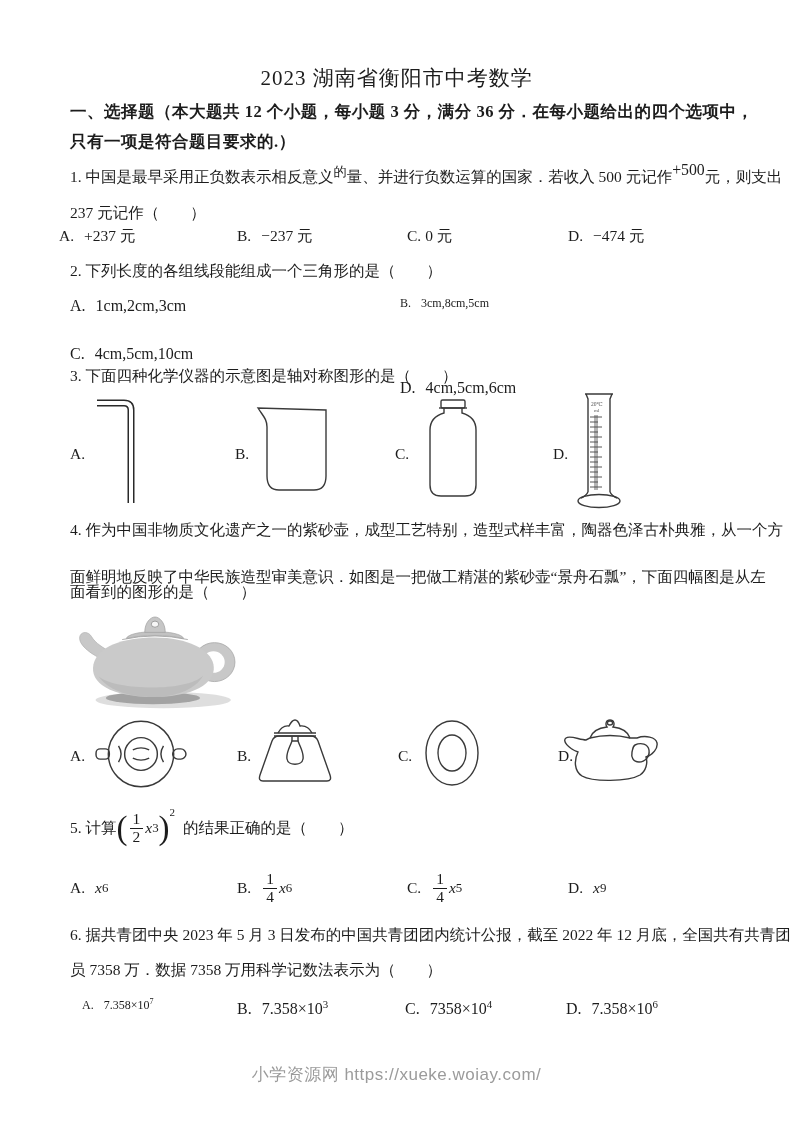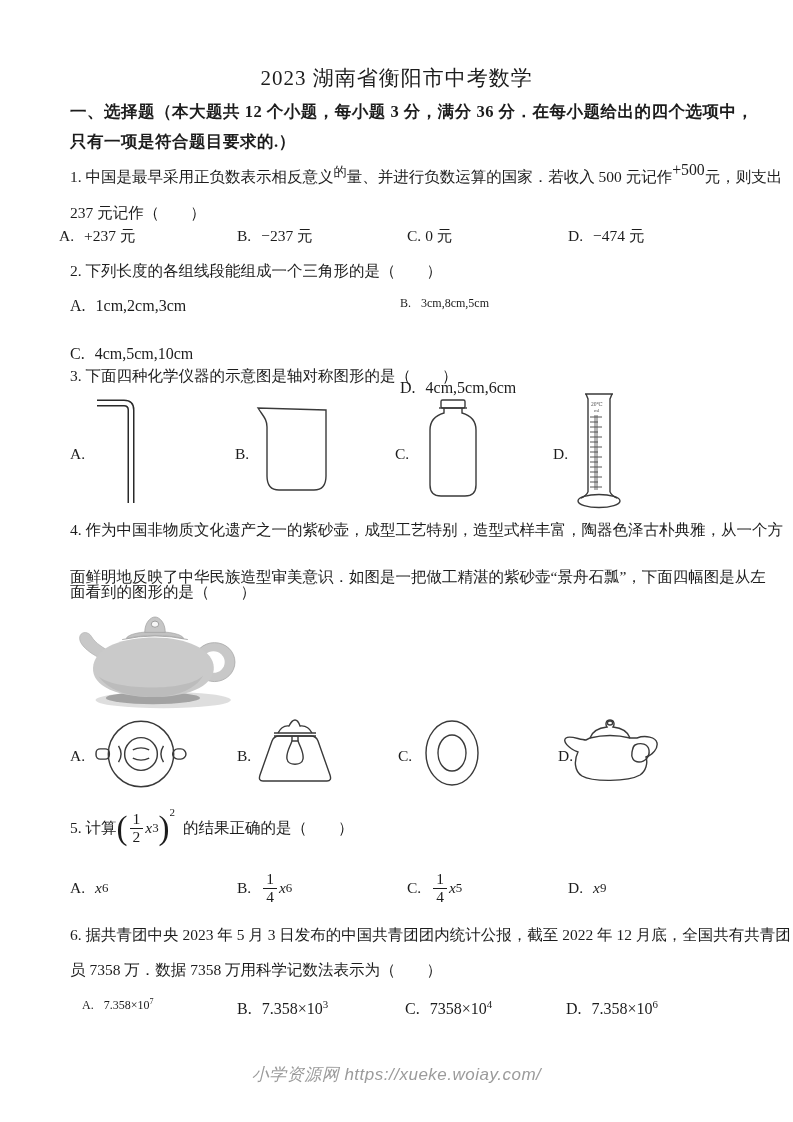--- a/index.html
+++ b/index.html
@@ -16,21 +16,21 @@
   .mi{font-style:italic;}
   .frac{display:inline-block;vertical-align:-0.62em;text-align:center;line-height:1.06;margin:0 2px;}
   .frac .fn{display:block;padding:0 3px;border-bottom:1.2px solid #1c1c1c;}
   .frac .fd{display:block;padding:0 3px;}
   .bigp{font-size:33px;font-weight:300;vertical-align:-0.32em;line-height:1;}
   .outersup{font-size:11px;position:relative;top:-16px;}
   .vrow{position:absolute;height:48px;display:flex;align-items:center;white-space:nowrap;font-size:15.5px;}
   .figure{position:absolute;}
   .figure svg{display:block;width:100%;height:100%;}
   .footer{position:absolute;left:0;top:1063px;width:100%;text-align:center;
-          font-family:"Liberation Sans","DejaVu Sans",sans-serif;font-size:17px;color:#9b9b9b;letter-spacing:0.5px;font-style:italic;}
+          font-family:"Liberation Sans","DejaVu Sans",sans-serif;font-size:17px;color:#9b9b9b;letter-spacing:0.5px;}
   .fig-stroke{stroke:#3a3a3a;fill:none;stroke-width:1.4;}
 </style>
 </head>
 <body>
 
 <div class="page">
 
   <div class="title">2023 湖南省衡阳市中考数学</div>
 
   <div class="t sec" style="left:70px;top:101px;">一、选择题（本大题共 12 个小题，每小题 3 分，满分 36 分．在每小题给出的四个选项中，</div>

